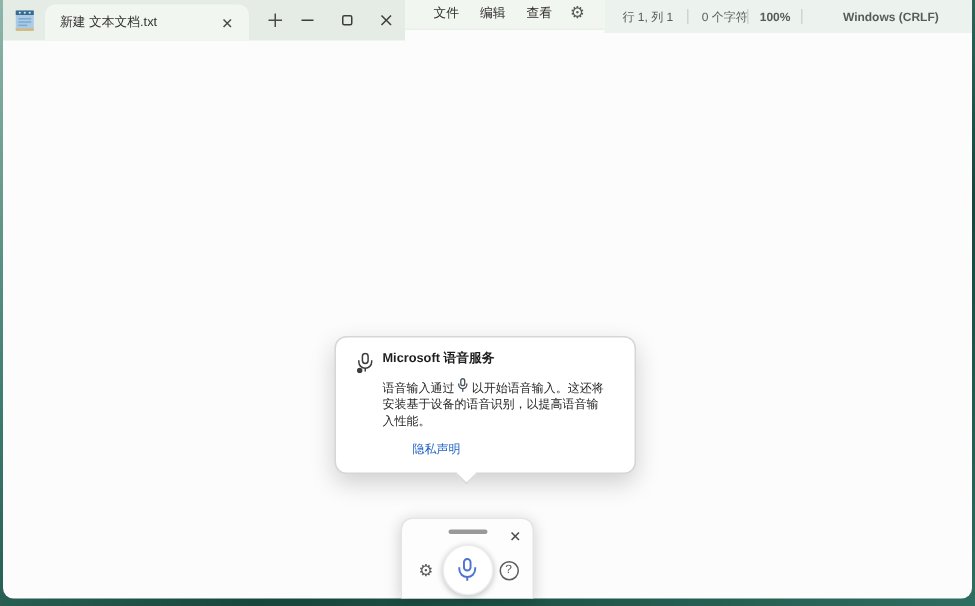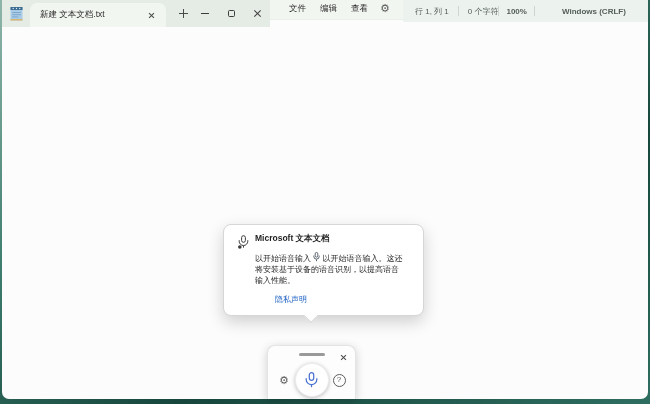--- a/index.html
+++ b/index.html
@@ -175,23 +175,23 @@
   <div class="popup-row">
     <div class="popup-icon-col">
       <svg width="11" height="14" viewBox="0 0 11 14">
         <rect x="3.6" y="0.7" width="3.8" height="6.6" rx="1.9" fill="none" stroke="#3c3c3c" stroke-width="1"></rect>
         <path d="M1.2 5.2 v1 a4.3 4.3 0 0 0 8.6 0 v-1" fill="none" stroke="#3c3c3c" stroke-width="1"></path>
         <line x1="5.5" y1="10.6" x2="5.5" y2="12.6" stroke="#3c3c3c" stroke-width="1"></line>
         <circle cx="1.8" cy="12" r="1.8" fill="#3c3c3c"></circle>
       </svg>
     </div>
     <div class="popup-text-col">
-      <div class="popup-title">Microsoft 文本文档</div>
+      <div class="popup-title">Microsoft 语音服务</div>
       <div class="popup-p2">
-        <span>以开始语音输入 </span><svg class="inline-mic" width="7" height="10" viewBox="0 0 7 10">
+        <span>语音输入通过 </span><svg class="inline-mic" width="7" height="10" viewBox="0 0 7 10">
           <rect x="2.2" y="0.5" width="2.6" height="4.6" rx="1.3" fill="none" stroke="#4a5560" stroke-width="0.9"></rect>
           <path d="M0.8 3.6 v0.8 a2.7 2.7 0 0 0 5.4 0 v-0.8" fill="none" stroke="#4a5560" stroke-width="0.9"></path>
           <line x1="3.5" y1="7.4" x2="3.5" y2="9.2" stroke="#4a5560" stroke-width="0.9"></line>
         </svg><span> 以开始语音输入。这还将安装基于设备的语音识别，以提高语音输入性能。</span>
       </div>
       <a href="#" class="privacy-link" style="color:#1f62c5">隐私声明</a>
     </div>
   </div>
   <div class="arrow"></div>
 </div>

